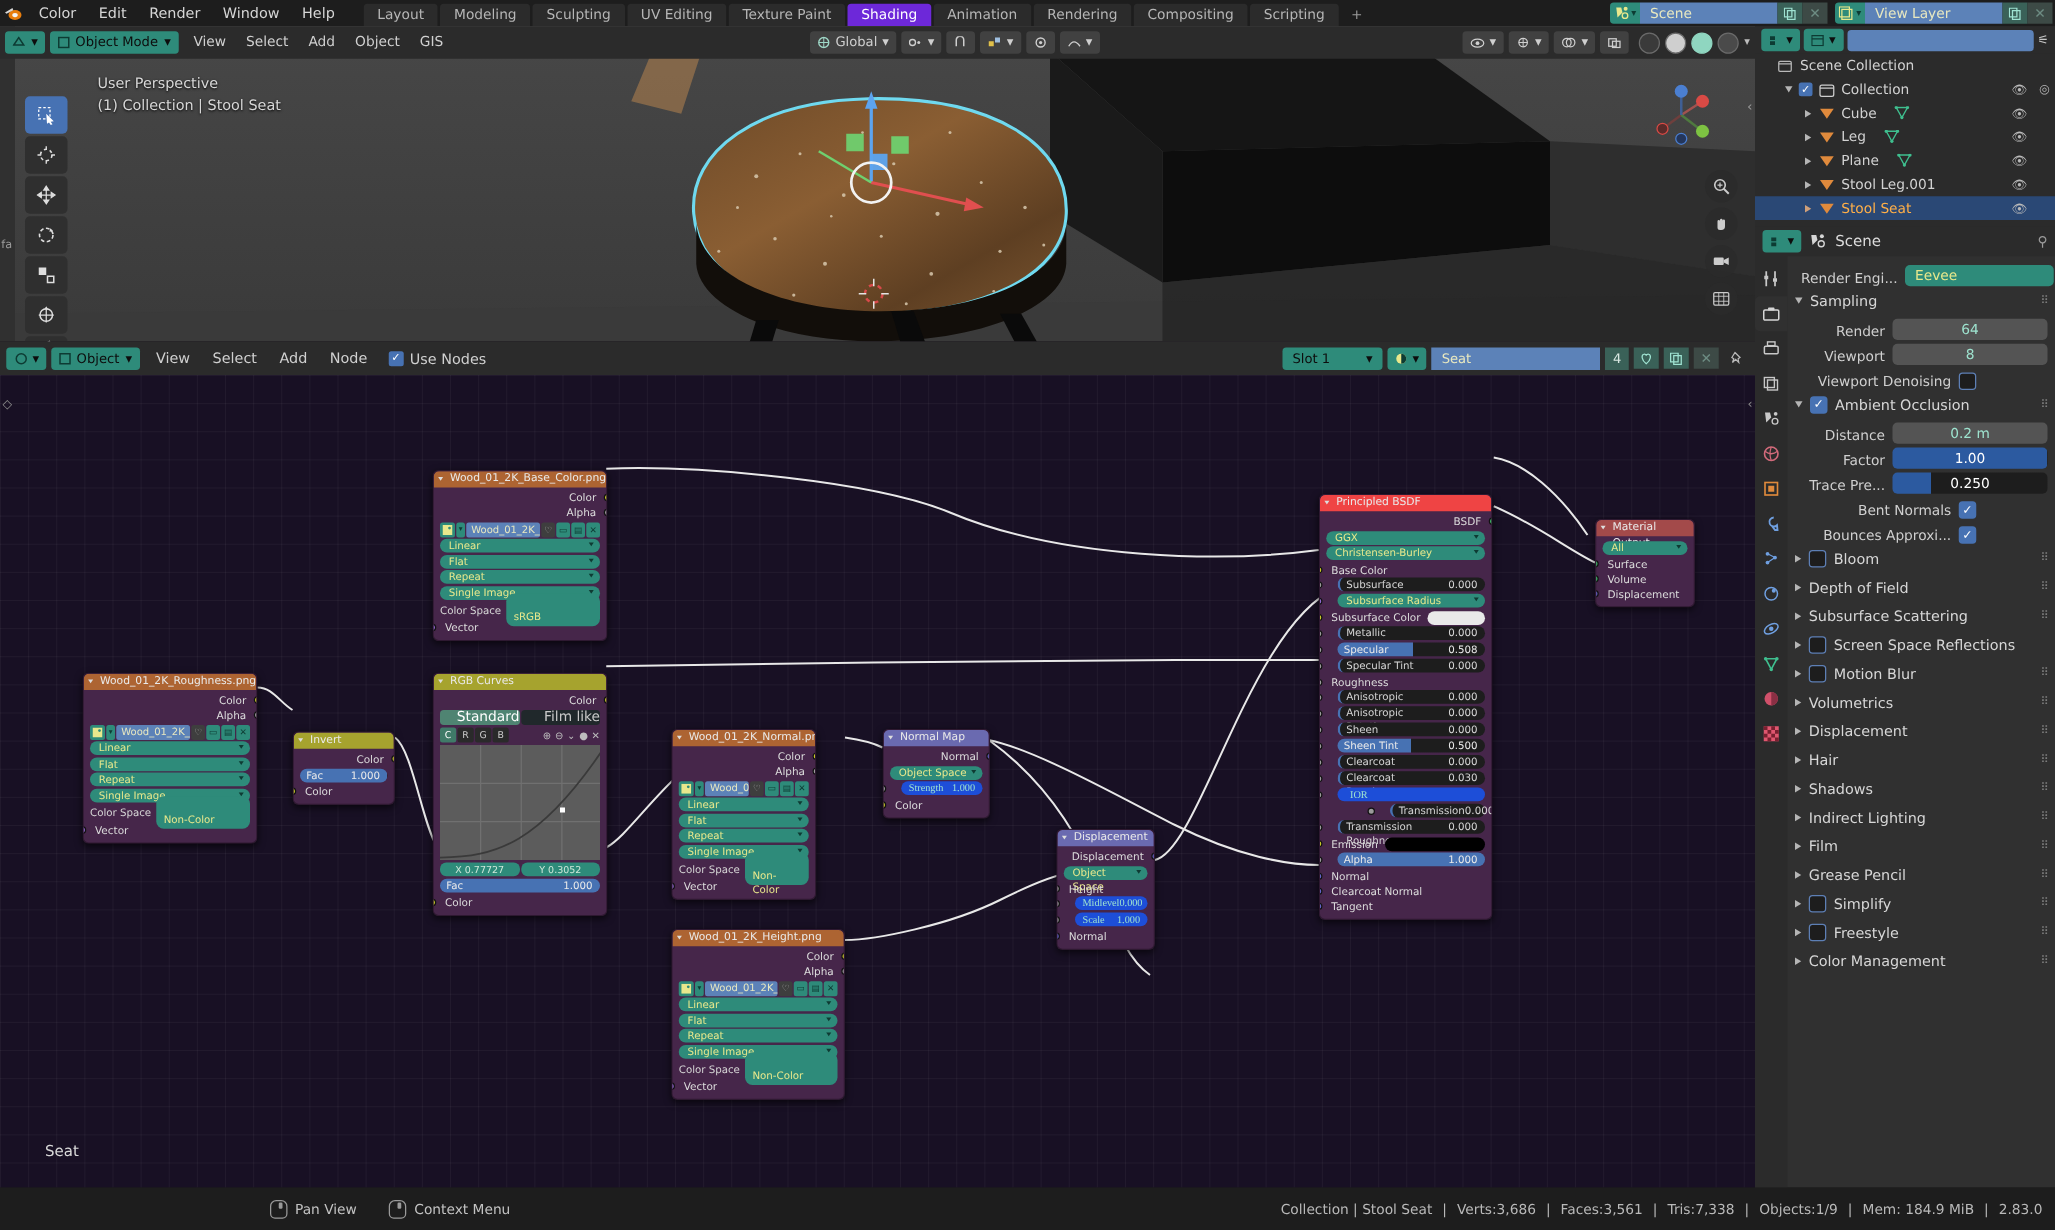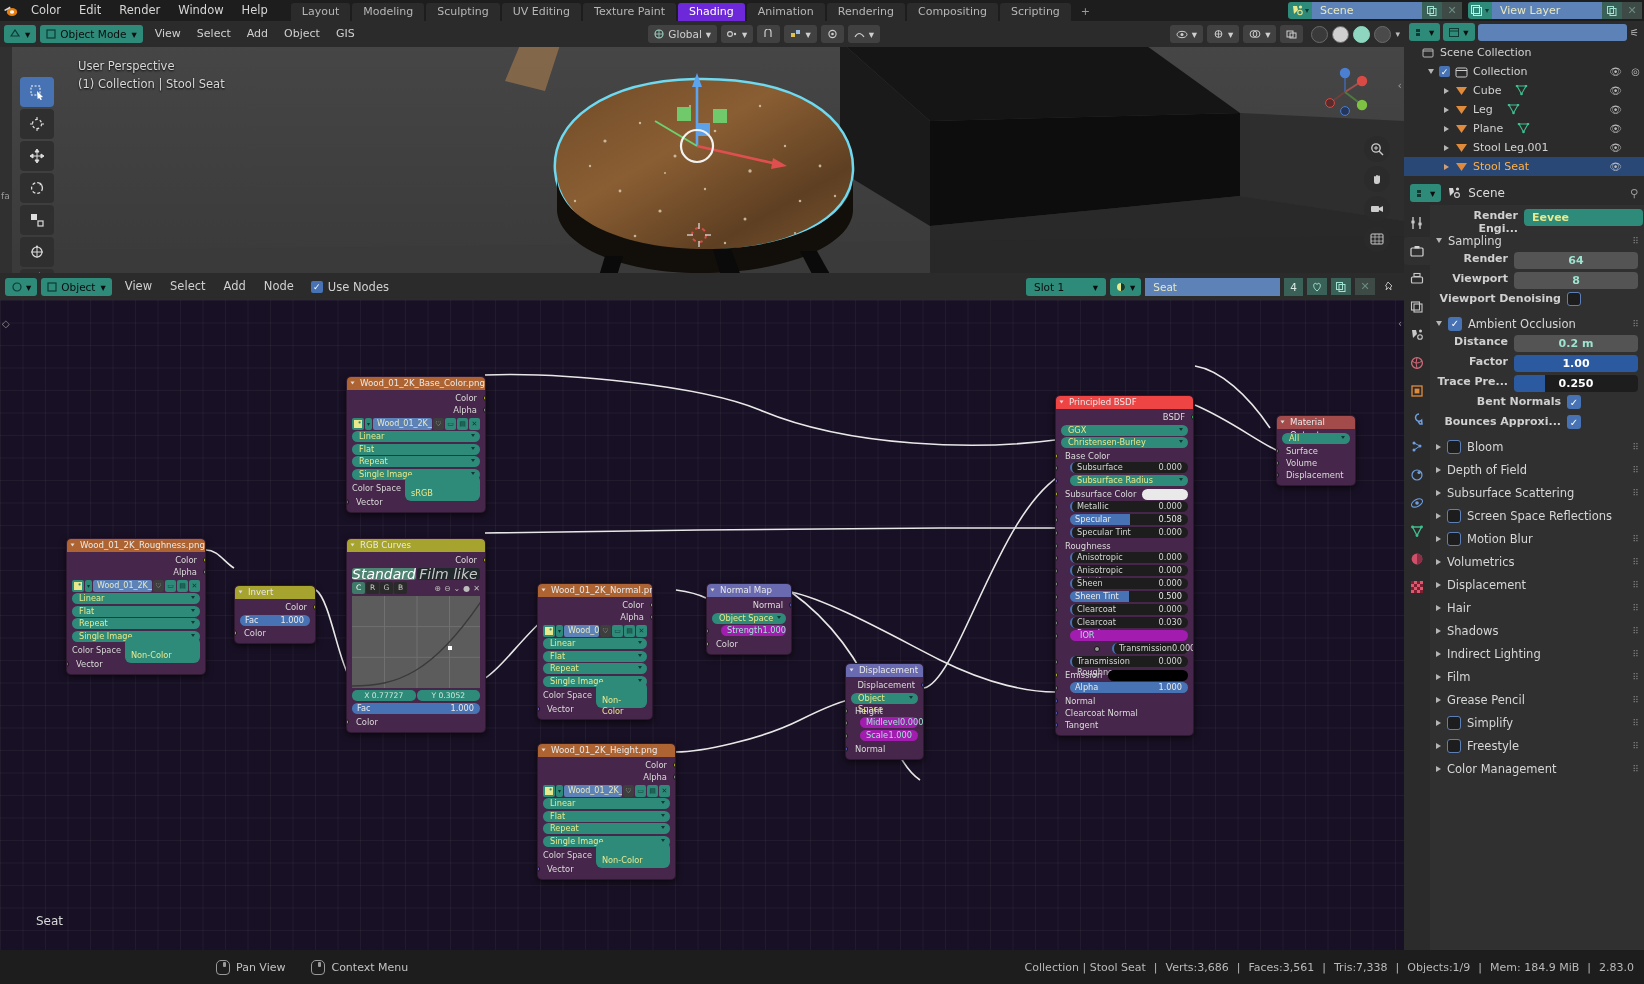--- a/index.html
+++ b/index.html
@@ -91,40 +91,40 @@
   .sock.l { left:-4px; } .sock.r { right:-4px; }
   .s-yellow{background:#c7c729;} .s-grey{background:#9b9b9b;} .s-green{background:#3fbf6a;}
   .s-blue{background:#6363c7;} .s-purple{background:#8f68cf;}
   .wdg { margin:1.5px 5px; height:11px; border-radius:6px; font-size:8.2px; line-height:11px;
     padding:0 7px; position:relative; }
   .w-teal { background:#2e8b7a; color:#e8e88c; }
   .w-teal .arrow { position:absolute; right:5px; top:3px; width:0;height:0;
     border-top:3px solid #0e3b33; border-left:2.6px solid transparent; border-right:2.6px solid transparent; }
   .w-dark { background:#1d1d1d; color:#d6d6d6; border-left:2px solid #4772b3; display:flex;
     justify-content:space-between; padding:0 6px 0 5px; }
-  .w-dark.grey { background:#a21caf; color:#9ee3cf; border-left:none; justify-content:center; }
+  .w-dark.grey { background:#1d4ed8; color:#9ee3cf; border-left:none; justify-content:center;font-family:Liberation Serif, serif; }
   .w-blue { background:linear-gradient(to right,#4772b3 var(--p,50%), #1d1d1d var(--p,50%));
     color:#eaeaea; display:flex; justify-content:space-between; padding:0 6px 0 5px; }
   .w-swatch { background:#e9e9e9; }
   .w-black { background:#000; }
   .labrow { display:flex; align-items:center; height:13px; margin:1.5px 5px; gap:4px; font-size:8.2px; }
   .labrow .lab { color:#d6d6d6; }
   .labrow .val { flex:1; height:11px; background:#2e8b7a; color:#e8e88c; border-radius:6px;
     line-height:11px; padding:13px 6px; position:relative; }
   .imgrow { display:flex; align-items:center; height:12px; margin:1.5px 5px; gap:1px; }
   .imgrow .ibtn { width:12px; height:12px; background:#2e8b7a; border-radius:2px;
     display:flex; align-items:center; justify-content:center; }
   .imgrow .iname { flex:1; height:12px; background:#5c82b8; color:#e8e8c0; font-size:8px;
     line-height:12px; padding:0 4px; border-radius:2px; overflow:hidden; white-space:nowrap; }
   .imgrow .sbtn { width:11px; height:12px; background:#3e3e3e; border-radius:2px;
     display:flex; align-items:center; justify-content:center; font-size:7px; color:#b9b9b9; }
   .curvebox { margin:2px 5px; }
   .ctabs { display:flex; height:12px; gap:1px; }
-  .ctabs .ct { flex:1; text-align:center; font-size:14px; line-height:12px; border-radius:3px;
-    background:#20282b; color:#c8c8c8;font-style:italic; }
+  .ctabs .ct { flex:1; text-align:right; font-size:11px; line-height:12px; border-radius:3px;
+    background:#20282b; color:#c8c8c8; }
   .ctabs .ct.on { background:#4f8472; color:#fff; }
   .crgb { display:flex; align-items:center; height:12px; margin-top:2px; gap:1px; }
   .crgb .cb { width:13px; height:12px; background:#2a2a2a; border-radius:2px; font-size:7.5px;
     line-height:12px; text-align:center; color:#ccc; }
   .crgb .cb.on { background:#3f7a68; color:#fff; }
   .crgb .tools { margin-left:auto; display:flex; gap:3px; color:#bdbdbd; font-size:8px; }
   .curvegraph { margin-top:2px; height:92px; background:#5c5c5c; position:relative; overflow:hidden; }
   .cxy { display:flex; gap:1px; margin-top:2px; }
   .cxy div { flex:1; background:#2e8b7a; color:#cfe8da; font-size:7.6px; line-height:11px;
     text-align:center; height:11px; border-radius:5px; }
@@ -140,21 +140,21 @@
   .eye { position:absolute; right:22px; color:#b9b9b9; font-size:10px; }
   .eye2 { position:absolute; right:4px; color:#b9b9b9; font-size:10px; }
 
   .propsbar { position:absolute; left:1404px; top:181px; width:240px; height:769px; background:#303030; }
   .pb-header { height:24px; background:#2b2b2b; display:flex; align-items:center; gap:6px; padding:0 6px; }
   .pb-tabcol { position:absolute; left:0; top:24px; width:26px; bottom:0; background:#2b2b2b;
     padding-top:4px; }
   .pbtab { width:26px; height:28px; display:flex; align-items:center; justify-content:center; }
   .pbtab.on { background:#303030; border-radius:4px 0 0 4px; }
   .pb-body { position:absolute; left:26px; top:24px; right:0; bottom:0; padding:4px 6px; overflow:hidden; }
-  .prow { display:flex; align-items:flex-start; height:20px; gap:6px; font-size:11px;font-weight:bold; }
+  .prow { display:flex; align-items:flex-end; height:20px; gap:6px; font-size:11px; }
   .prow .lbl { color:#d0d0d0; text-align:right; }
   .pfield { height:17px; border-radius:4px; background:#545454; color:#9ee3cf; font-size:11px;
     line-height:17px; text-align:center; }
   .pfield.green { background:#2e8b7a; color:#e8e88c; text-align:left; padding-left:8px; position:relative; }
   .pfield.bluefill { background:linear-gradient(to right,#2c5aa0 var(--p,100%), #1d1d1d var(--p,100%));
     color:#fff; }
   .pcheck { width:14px; height:14px; border-radius:3px; background:#4772b3; display:flex;
     align-items:center; justify-content:center; color:#fff; font-size:10px; }
   .pcheck.off { background:#1d1d1d; border:1px solid #5d7fb5; }
   .psec { display:flex; align-items:center; height:23px; gap:6px; font-size:11.5px; color:#d7d7d7; }

